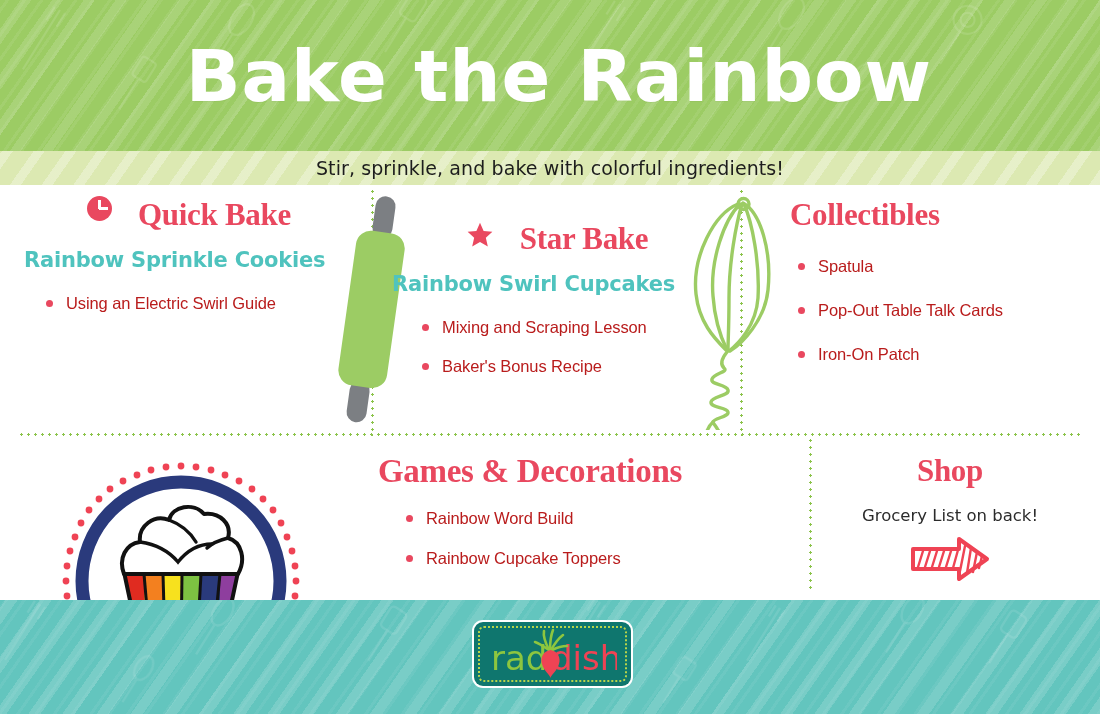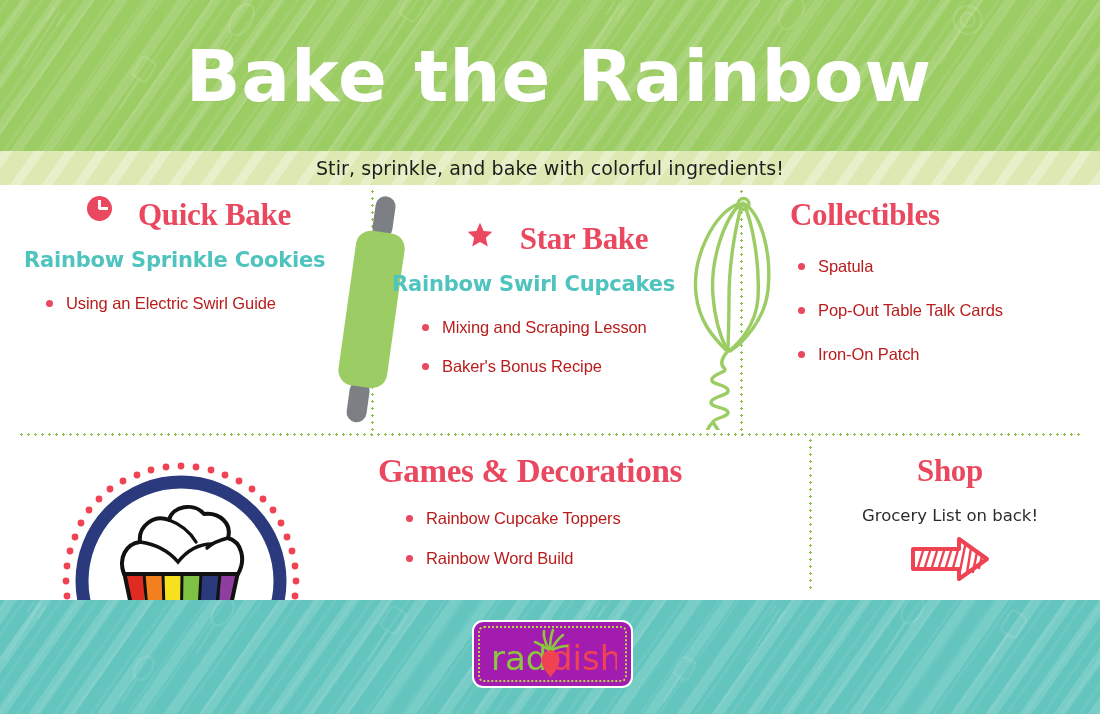--- a/index.html
+++ b/index.html
@@ -256,21 +256,21 @@
       ),
       #63C5BE;
     overflow: hidden;
   }
   .footer-utensils { position: absolute; inset: 0; opacity: 0.17; }
 
   #brand-logo {
     position: absolute;
     left: 474px; top: 622px;
     width: 157px; height: 64px;
-    background: #a21caf;
+    background: #0f766e;
     border-radius: 9px;
     display: flex;
     align-items: center;
     justify-content: center;
     box-shadow: 0 0 0 2px #ffffff;
   }
   #brand-logo::after {
     content: "";
     position: absolute;
     inset: 4px;
@@ -480,22 +480,22 @@
       <path d="M107 58 C 118 62, 128 70, 134 80" fill="none" stroke="#111111" stroke-width="3.4" stroke-linecap="round"></path>
       <path d="M166 76 C 158 78, 150 81, 145 86" fill="none" stroke="#111111" stroke-width="3.4" stroke-linecap="round"></path>
     </g>
   </svg>
 
   <div id="col-games">
     <div class="section-head">
       <span>Games &amp; Decorations</span>
     </div>
     <ul class="bullets">
+      <li>Rainbow Word Build</li>
       <li>Rainbow Cupcake Toppers</li>
-      <li>Rainbow Word Build</li>
     </ul>
   </div>
 
   <div id="col-shop">
     <div class="section-head">
       <span>Shop</span>
     </div>
     <div id="shop-note">Grocery List on back!</div>
     <svg id="shop-arrow" width="86" height="48" viewBox="0 0 86 48">
       <path d="M6 14 L52 14 L52 4 L80 24 L52 44 L52 34 L6 34 Z" fill="none" stroke="#EF4354" stroke-width="4" stroke-linejoin="round"></path>

